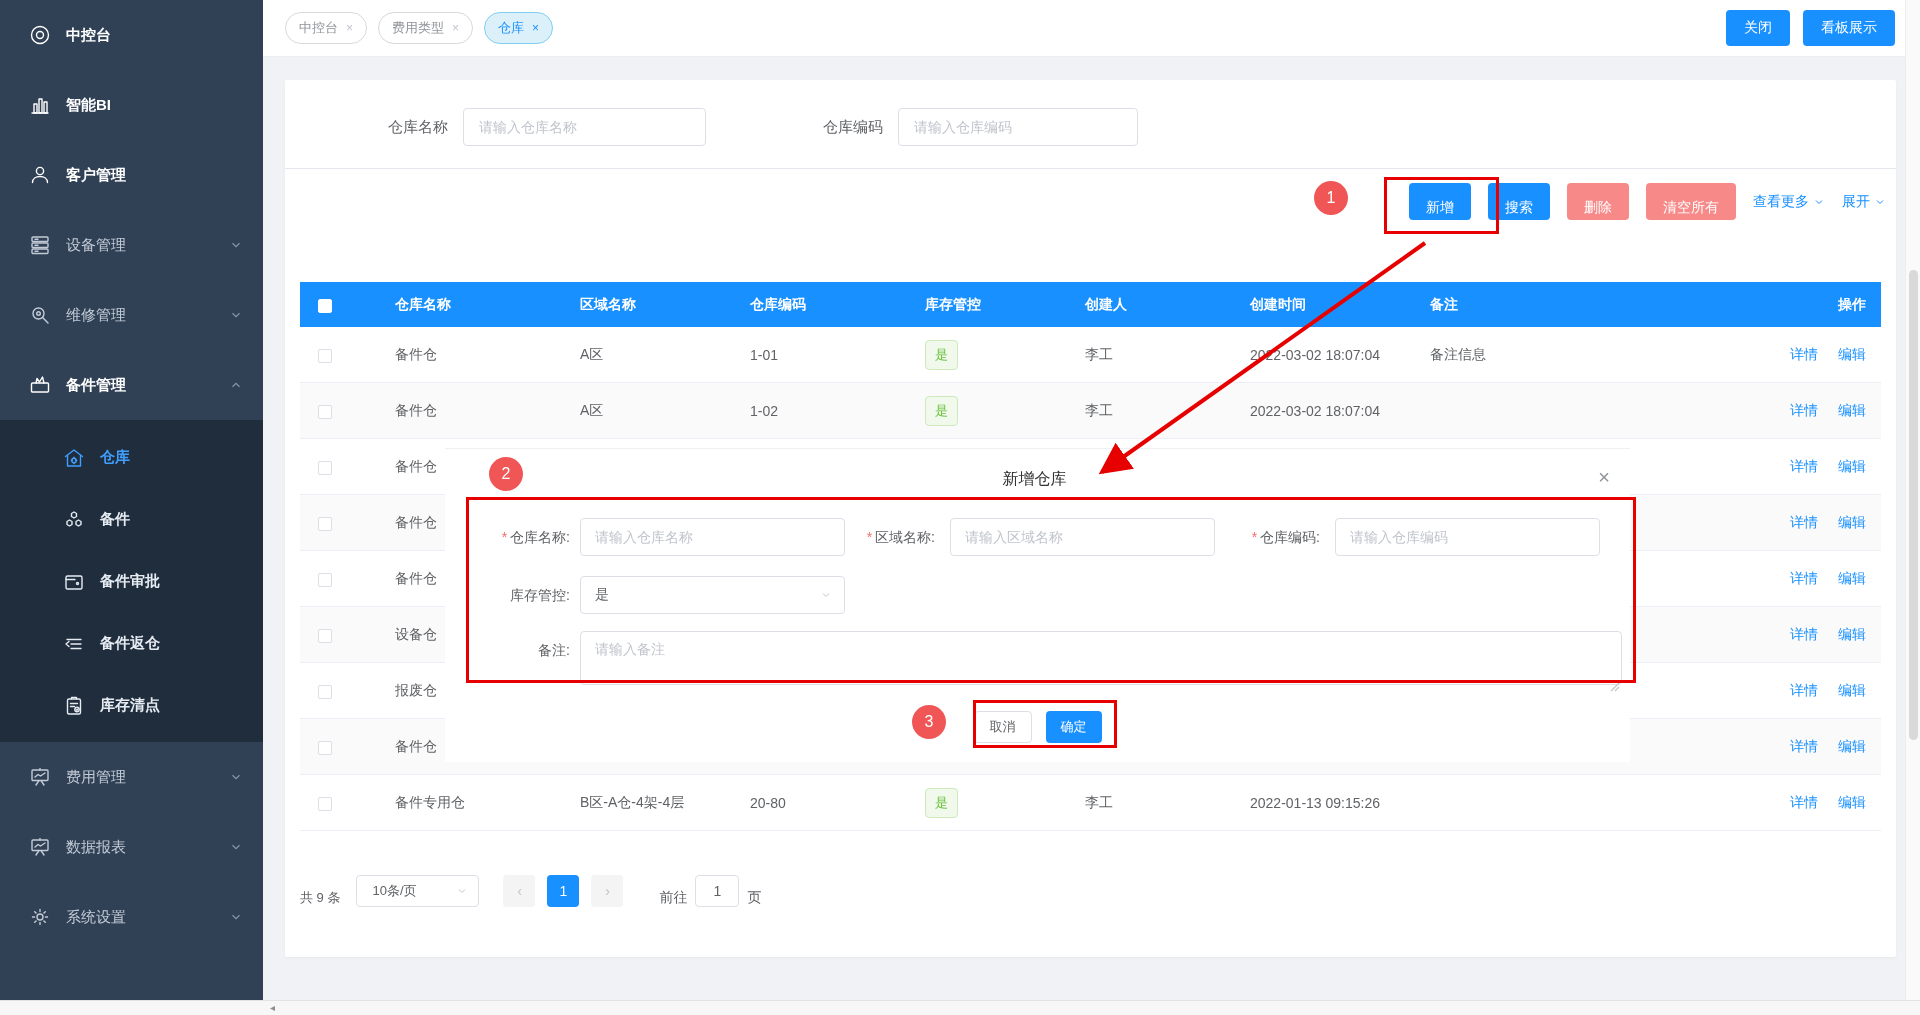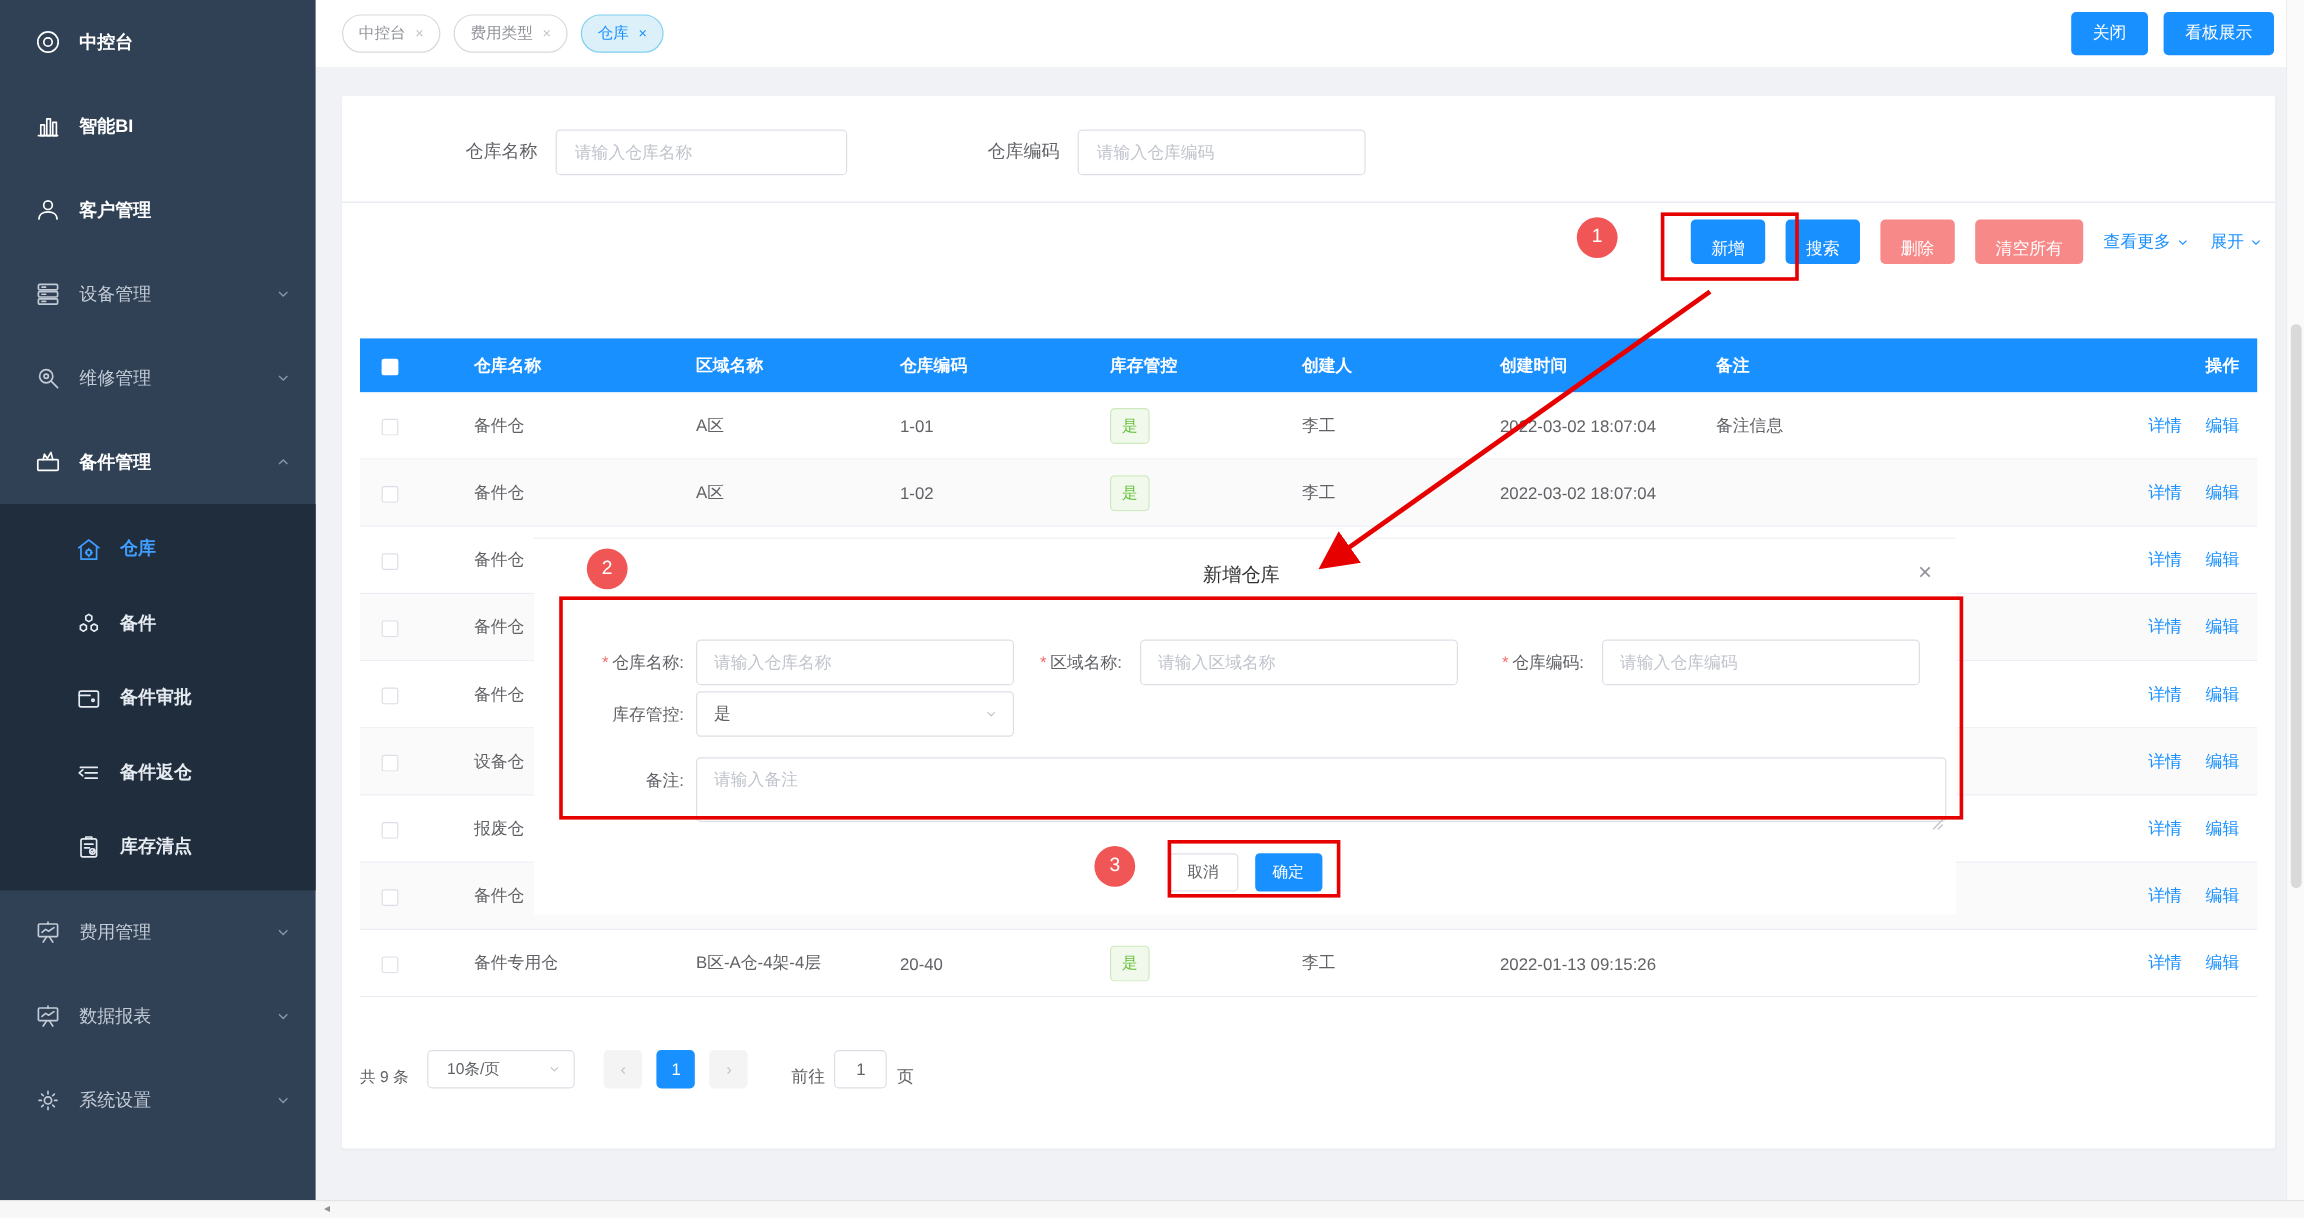--- a/index.html
+++ b/index.html
@@ -418,21 +418,21 @@
     <div class="c c8">
       <a class="lnk">详情</a>
       <a class="lnk">编辑</a>
     </div>
   </div>
 
   <div class="trow">
     <div class="c c0"><span class="cb"></span></div>
     <div class="c c1">备件专用仓</div>
     <div class="c c2">B区-A仓-4架-4层</div>
-    <div class="c c3">20-40</div>
+    <div class="c c3">20-80</div>
     <div class="c c4"><span class="tag-yes">是</span></div>
     <div class="c c5">李工</div>
     <div class="c c6">2022-01-13 09:15:26</div>
     <div class="c c7"></div>
     <div class="c c8">
       <a class="lnk">详情</a>
       <a class="lnk">编辑</a>
     </div>
   </div>
 </div>
@@ -453,21 +453,21 @@
     <span class="pg-goto">前往</span>
     <input class="pg-input" value="1" style="">
     <span>页</span>
   </div>
 </div>
 
 <div class="modal">
   <div class="m-title">新增仓库</div>
   <div class="m-close">×</div>
 
-  <div class="m-row" style="top:84px;">
+  <div class="m-row" style="top:69px;">
     <div class="m-label" style="left:20px;"><span class="req">*</span><span>仓库名称:</span></div>
     <input class="m-input" style="left: 135px;" placeholder="请输入仓库名称">
     <div class="m-label" style="left:385px;"><span class="req">*</span><span>区域名称:</span></div>
     <input class="m-input" style="left: 505px;" placeholder="请输入区域名称">
     <div class="m-label" style="left:770px;"><span class="req">*</span><span>仓库编码:</span></div>
     <input class="m-input" style="left: 890px;" placeholder="请输入仓库编码">
   </div>
 
   <div class="m-row" style="top:127px;">
     <div class="m-label" style="left:20px;">库存管控:</div>

